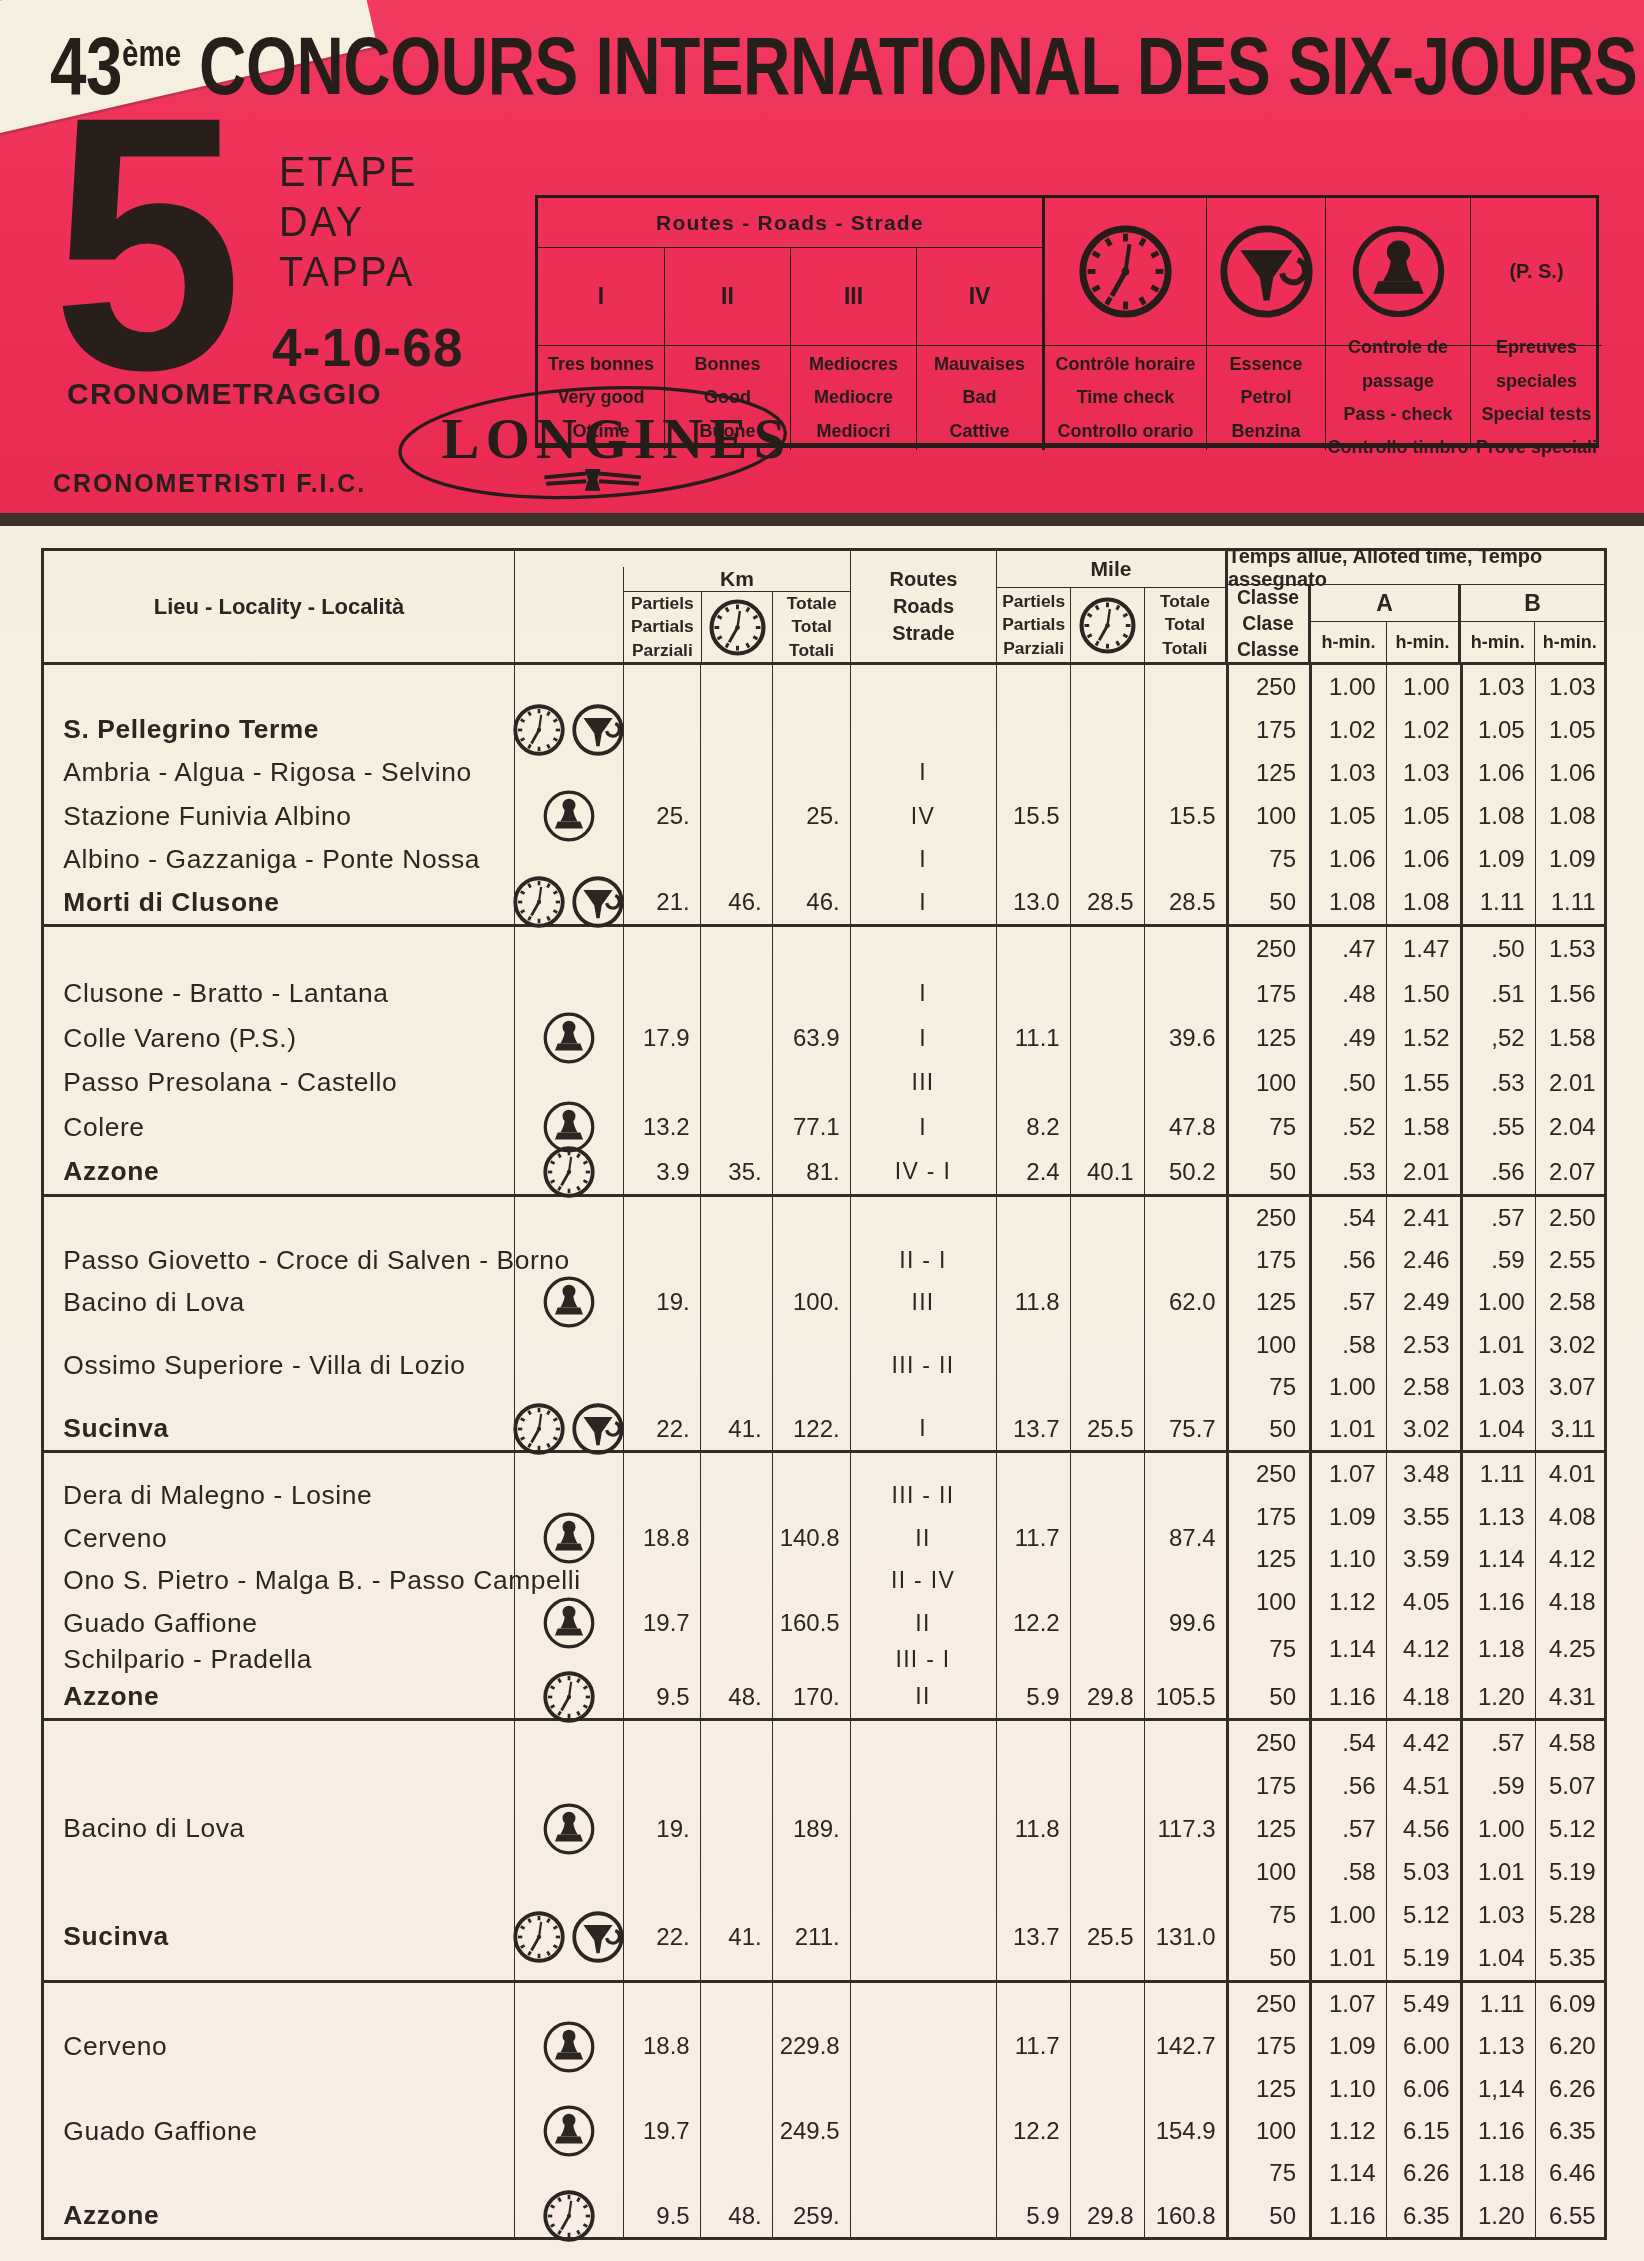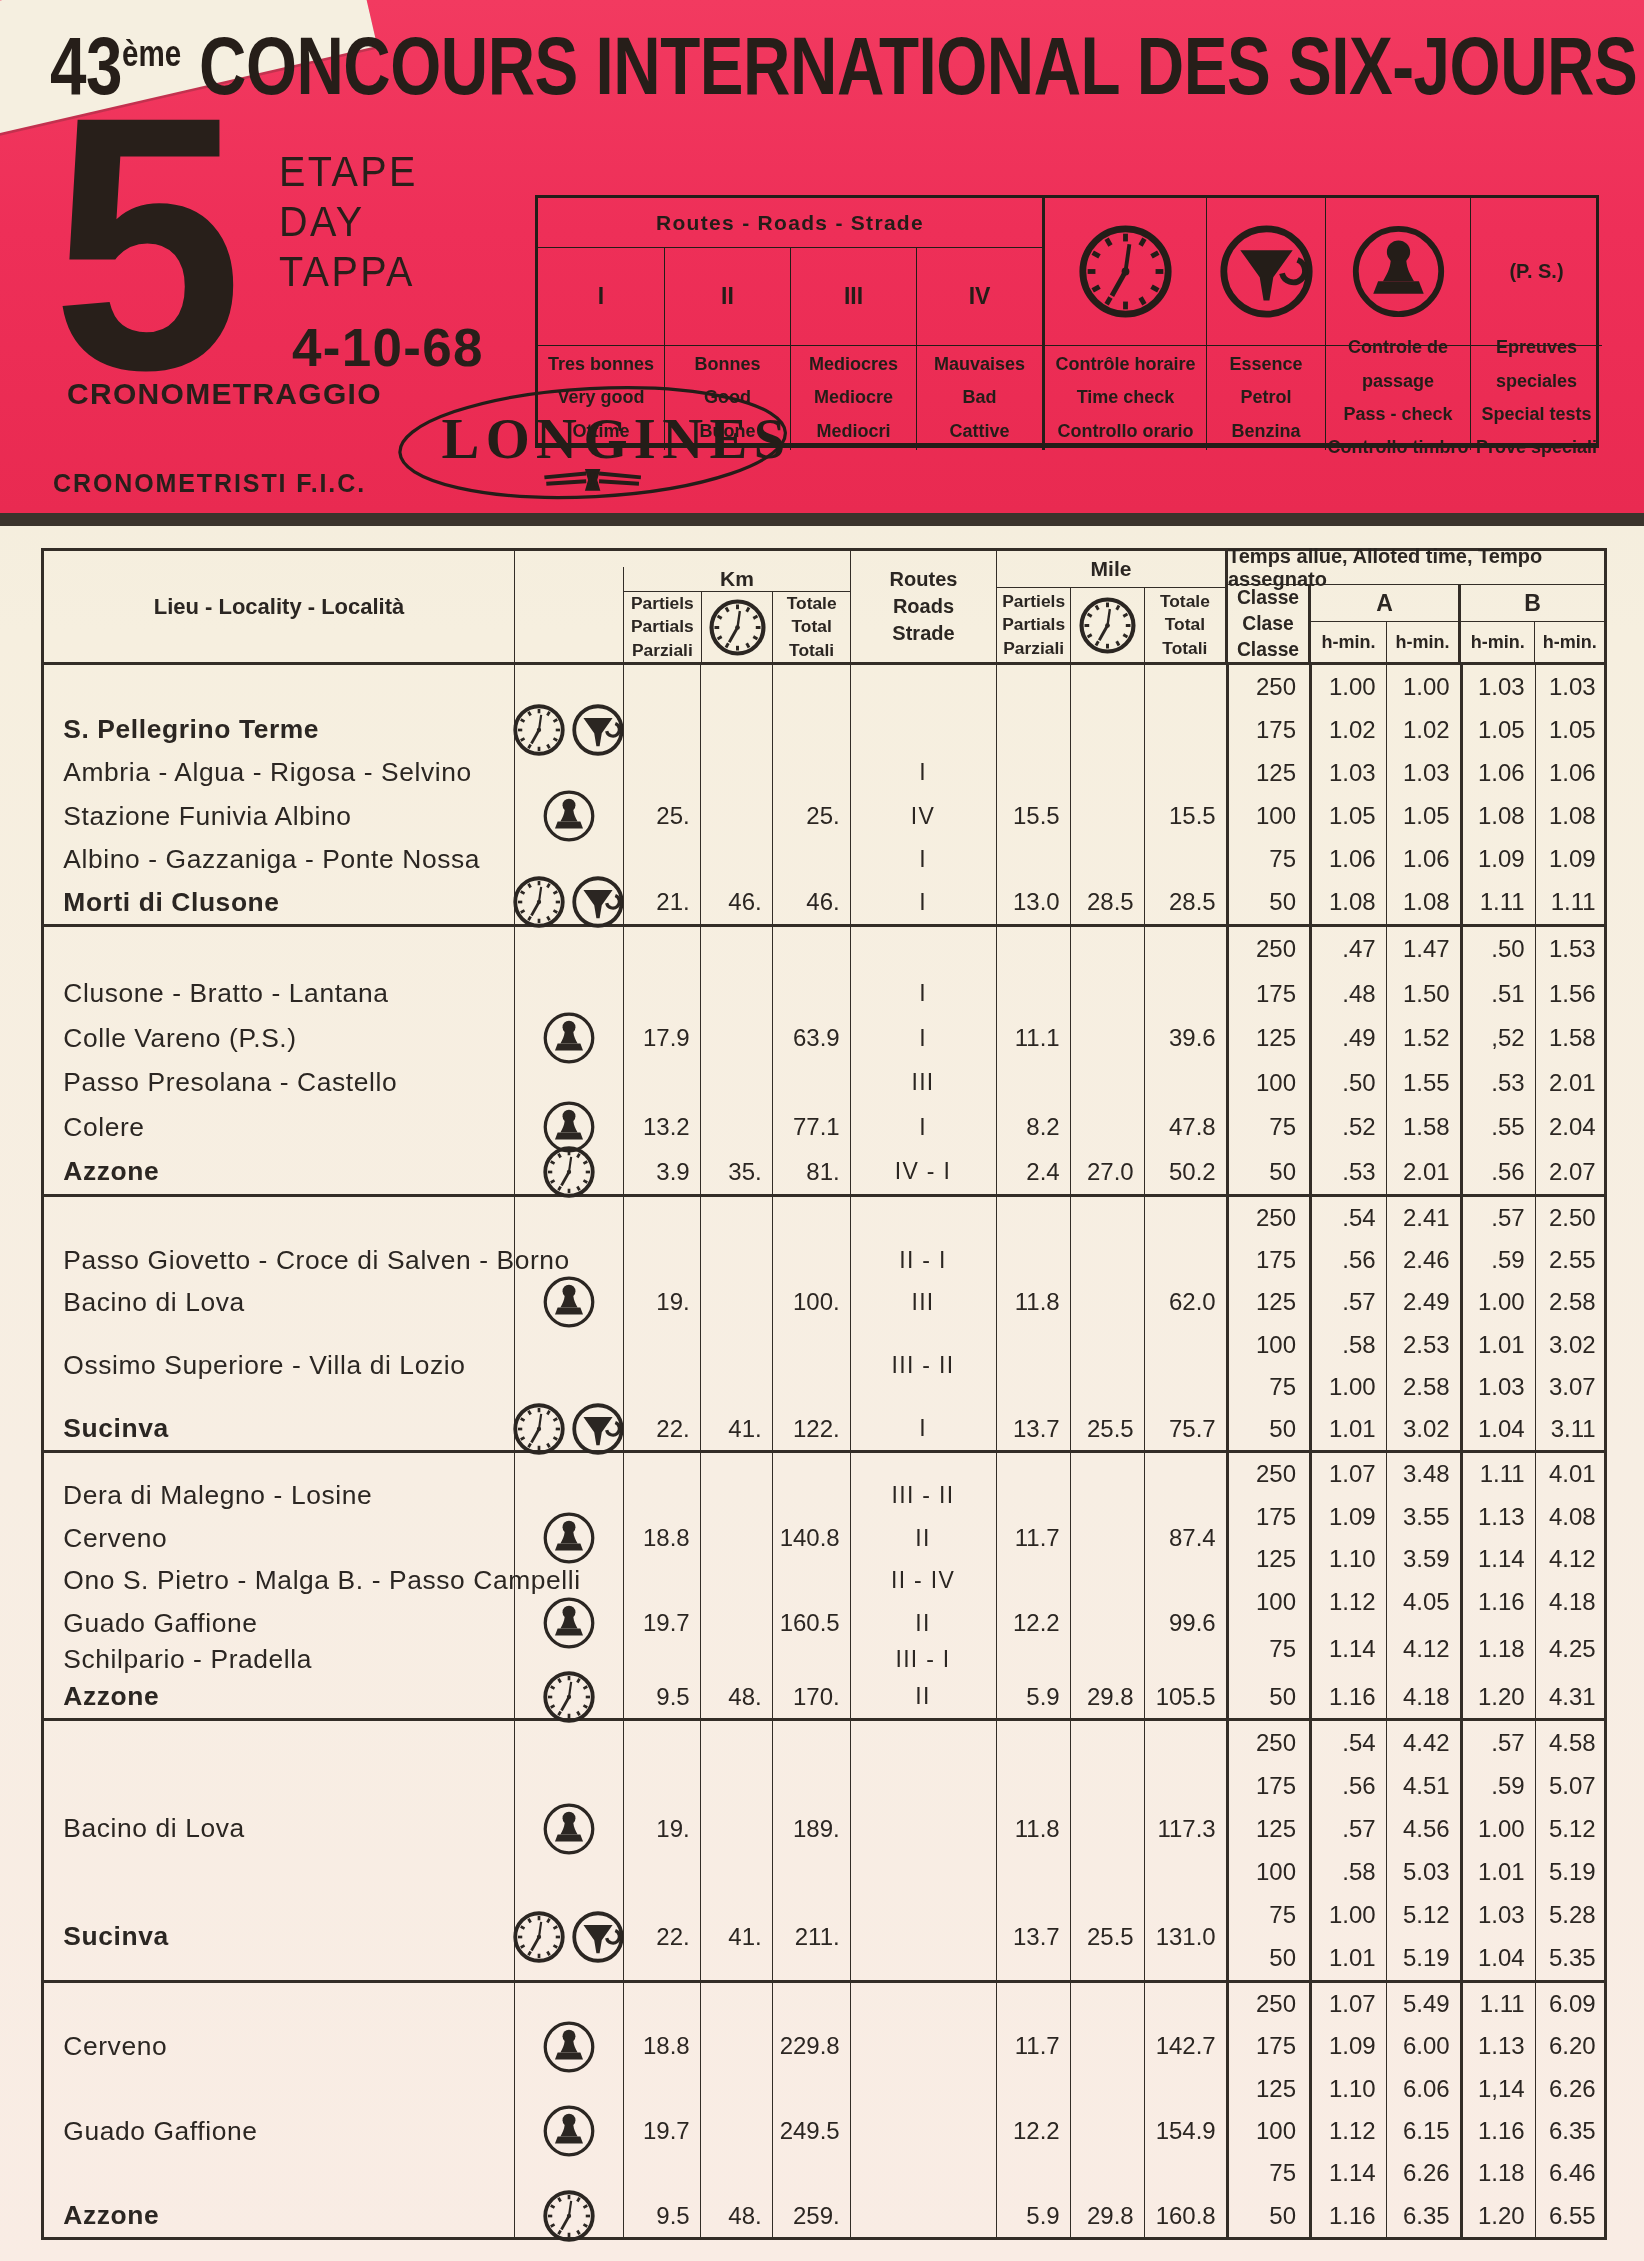--- a/index.html
+++ b/index.html
@@ -10,21 +10,21 @@
   
   .banner{position:absolute;left:0;top:0;width:1644px;height:513px;
           background:linear-gradient(180deg,#f23a60 0%,#ee2f58 45%,#e92a51 100%);}
   .banner::after{content:"";position:absolute;left:0;bottom:-13px;width:100%;height:13px;background:#3a332c;}
   .tear{position:absolute;left:-45px;top:-35px;width:413px;height:129px;background:#f5efe0;transform:rotate(-13deg);box-shadow:0 2.6px 0 rgba(60,40,40,.25);}
   .title{position:absolute;left:50px;top:19.3px;white-space:nowrap;color:#261e19;
          font-size:82px;font-weight:700;letter-spacing:-0.6px;transform:scaleX(.80);transform-origin:left top;}
   .title sup{font-size:37px;font-weight:700;vertical-align:super;letter-spacing:0;}
   .stage-num{position:absolute;left:52px;top:103px;font-size:361px;line-height:.78;font-weight:700;color:#281f1a;transform:scaleX(.95);transform-origin:left top;}
   .stage-words{position:absolute;left:279px;top:147px;font-size:43px;line-height:1.16;letter-spacing:2.6px;color:#281f1a;transform:scaleX(.92);transform-origin:left top;white-space:pre-line;}
-  .stage-date{position:absolute;left:292px;top:317px;font-size:53px;font-weight:700;letter-spacing:1.3px;color:#281f1a;}
+  .stage-date{position:absolute;left:272px;top:317px;font-size:53px;font-weight:700;letter-spacing:1.3px;color:#281f1a;}
   .crono{position:absolute;left:67px;top:377px;font-size:30px;font-weight:700;letter-spacing:1.3px;color:#281f1a;}
   .longines{position:absolute;left:380px;top:386px;}
   .cronometristi{position:absolute;left:53px;top:469px;font-size:25px;font-weight:700;letter-spacing:1.9px;color:#281f1a;}
   
   .legend{position:absolute;left:535px;top:195px;width:1064px;height:253px;display:grid;
           grid-template-columns:126px 126px 126px 126px 164px 119px 145px 132px;
           grid-template-rows:50px 98px 104px;
           border:3.2px solid #241d18;border-bottom-width:5.2px;color:#241d18;}
   .lg{border-left:1.9px solid #241d18;display:flex;align-items:center;justify-content:center;text-align:center;}
   .lg.first{border-left:none;}
@@ -499,21 +499,21 @@
                 <line x1="0" y1="0" x2="4" y2="-28" stroke="currentColor" stroke-width="4"></line>
                 <circle r="4" fill="currentColor"></circle>
               </svg>
             </span>
           </div>
           <div class="cell v" style="grid-area: 11 / 3 / span 2;">3.9</div>
           <div class="cell v" style="grid-area: 11 / 4 / span 2;">35.</div>
           <div class="cell v" style="grid-area: 11 / 5 / span 2;">81.</div>
           <div class="cell rt" style="grid-area: 11 / 6 / span 2;">IV - I</div>
           <div class="cell v" style="grid-area: 11 / 7 / span 2;">2.4</div>
-          <div class="cell v" style="grid-area: 11 / 8 / span 2;">27.0</div>
+          <div class="cell v" style="grid-area: 11 / 8 / span 2;">40.1</div>
           <div class="cell v" style="grid-area: 11 / 9 / span 2;">50.2</div>
         </div>
         <div class="block" style="height: 256px;">
           <div class="colbg " style="grid-column: 1;"></div>
           <div class="colbg bl2" style="grid-column: 2;"></div>
           <div class="colbg bl3" style="grid-column: 3;"></div>
           <div class="colbg bl2" style="grid-column: 4;"></div>
           <div class="colbg bl2" style="grid-column: 5;"></div>
           <div class="colbg bl2" style="grid-column: 6;"></div>
           <div class="colbg bl2" style="grid-column: 7;"></div>

